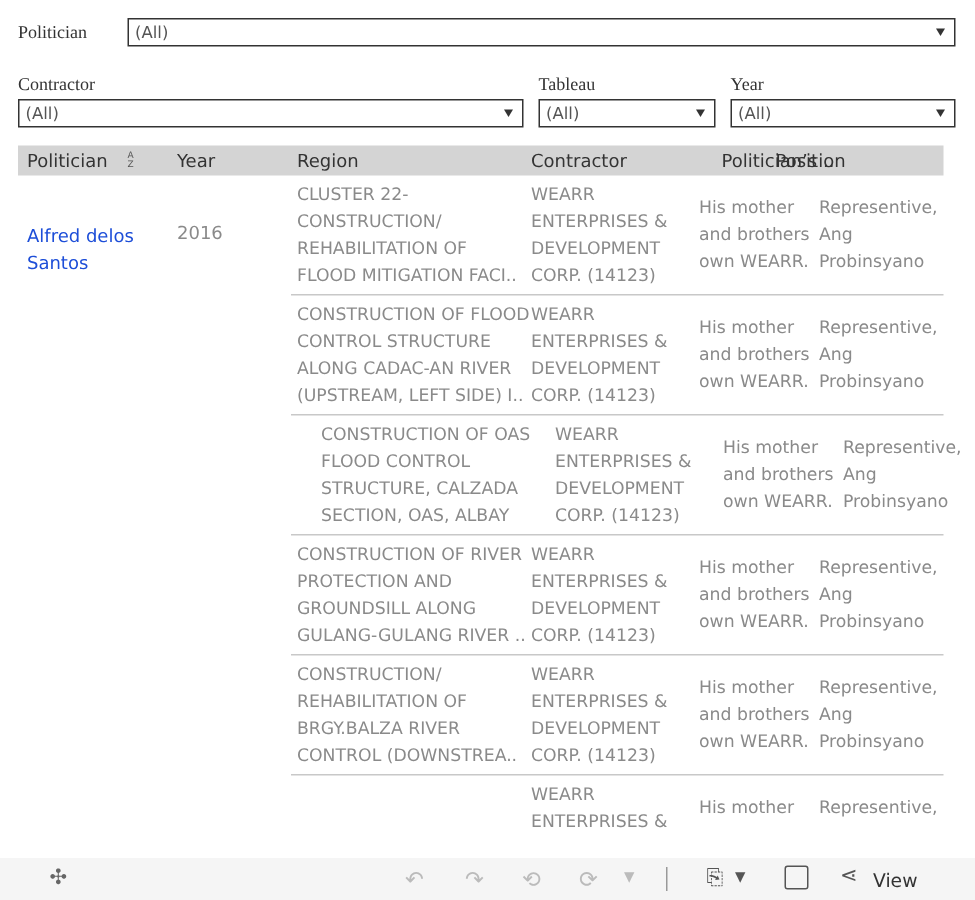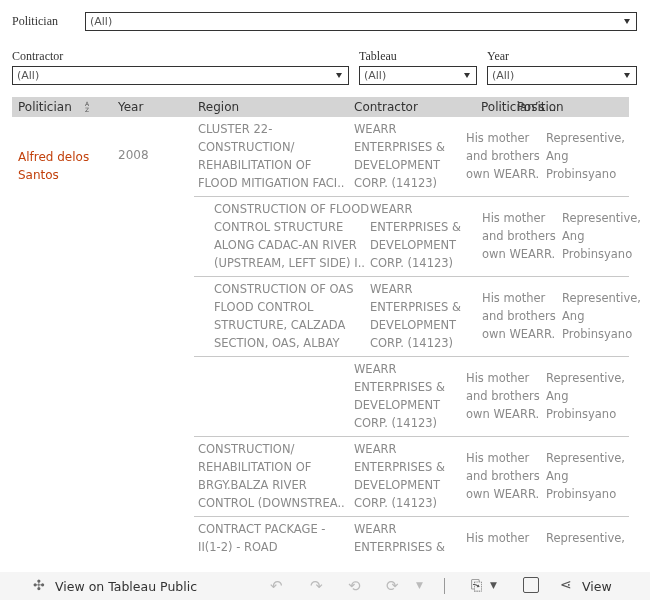--- a/index.html
+++ b/index.html
@@ -4,21 +4,21 @@
 <style>
 *{box-sizing:border-box;margin:0;padding:0}
 body{width:650px;height:600px;background:#fff;position:relative;overflow:hidden;font-family:"DejaVu Sans",sans-serif}
 .flabel{position:absolute;font-family:"Liberation Serif",serif;font-size:12px;color:#333}
 .dd{position:absolute;height:19px;border:1px solid #333;background:#fff;font-size:11px;color:#555;padding:2px 4px;line-height:13px}
 .dd .arrow{position:absolute;right:6px;top:6px;width:0;height:0;border-left:3.5px solid transparent;border-right:3.5px solid transparent;border-top:5px solid #333}
 .hdr{position:absolute;left:12px;top:97px;width:617px;height:20px;background:#d4d4d4;font-size:12px;color:#333}
 .hdr span{position:absolute;top:3px}
 .sorticon{font-size:6px;line-height:6px;color:#555;top:4px !important;text-align:center}
 .cell{position:absolute;font-size:11.5px;color:#8a8a8a;line-height:18px;white-space:pre}
-.pol{position:absolute;left:18px;top:148px;font-size:12px;color:#c2410c;line-height:18px}
+.pol{position:absolute;left:18px;top:148px;font-size:12px;color:#1d4ed8;line-height:18px}
 .yr{position:absolute;left:118px;top:148px;font-size:12px;color:#8a8a8a}
 .sep{position:absolute;left:194px;width:435px;height:1px;background:#c8c8c8}
 .footer{position:absolute;left:0;top:572px;width:650px;height:28px;background:#f5f5f5;font-size:12.5px;color:#333}
 .footer span{position:absolute}
 .ic{color:#bbb}
 </style>
 </head>
 <body>
 
 <div class="flabel" style="left:12px;top:14px">Politician</div>
@@ -39,41 +39,41 @@
 Z</span>
  <span style="left:106px">Year</span>
  <span style="left:186px">Region</span>
  <span style="left:342px">Contractor</span>
  <span style="left:469px">Politician’s ..</span>
  <span style="left:505px">Position</span>
 </div>
 
 <div class="pol" style="white-space:pre">Alfred delos
 Santos</div>
-<div class="yr">2008</div>
+<div class="yr">2016</div>
 
 <div style="position:absolute;left:0;top:0;width:650px;height:553px;overflow:hidden">
 <div style="position:absolute;left:0;top:120px;width:650px;height:80px">
  <div class="cell" style="left:198px;top:0">CLUSTER 22-
 CONSTRUCTION/
 REHABILITATION OF
 FLOOD MITIGATION FACI..</div>
  <div class="cell" style="left:354px;top:0">WEARR
 ENTERPRISES &amp;
 DEVELOPMENT
 CORP. (14123)</div>
  <div class="cell" style="left:466px;top:9px">His mother
 and brothers
 own WEARR.</div>
  <div class="cell" style="left:546px;top:9px">Representive,
 Ang
 Probinsyano</div>
 </div>
 <div class="sep" style="top:196px"></div>
-<div style="position:absolute;left:16px;top:200px;width:542px;height:80px">
+<div style="position:absolute;left:0;top:200px;width:542px;height:80px">
  <div class="cell" style="left:198px;top:0">CONSTRUCTION OF FLOOD
 CONTROL STRUCTURE
 ALONG CADAC-AN RIVER
 (UPSTREAM, LEFT SIDE) I..</div>
  <div class="cell" style="left:354px;top:0">WEARR
 ENTERPRISES &amp;
 DEVELOPMENT
 CORP. (14123)</div>
  <div class="cell" style="left:466px;top:9px">His mother
 and brothers
@@ -94,20 +94,24 @@
 CORP. (14123)</div>
  <div class="cell" style="left:466px;top:9px">His mother
 and brothers
 own WEARR.</div>
  <div class="cell" style="left:546px;top:9px">Representive,
 Ang
 Probinsyano</div>
 </div>
 <div class="sep" style="top:356px"></div>
 <div style="position:absolute;left:0;top:360px;width:650px;height:80px">
+ <div class="cell" style="left:198px;top:0">CONSTRUCTION OF RIVER
+PROTECTION AND
+GROUNDSILL ALONG
+GULANG-GULANG RIVER ..</div>
  <div class="cell" style="left:354px;top:0">WEARR
 ENTERPRISES &amp;
 DEVELOPMENT
 CORP. (14123)</div>
  <div class="cell" style="left:466px;top:9px">His mother
 and brothers
 own WEARR.</div>
  <div class="cell" style="left:546px;top:9px">Representive,
 Ang
 Probinsyano</div>
@@ -124,32 +128,29 @@
 CORP. (14123)</div>
  <div class="cell" style="left:466px;top:9px">His mother
 and brothers
 own WEARR.</div>
  <div class="cell" style="left:546px;top:9px">Representive,
 Ang
 Probinsyano</div>
 </div>
 <div class="sep" style="top:516px"></div>
 <div style="position:absolute;left:0;top:520px;width:650px;height:80px">
- <div class="cell" style="left:198px;top:0">CONTRACT PACKAGE -
-II(1-2) - ROAD</div>
  <div class="cell" style="left:354px;top:0">WEARR
 ENTERPRISES &amp;</div>
  <div class="cell" style="left:466px;top:9px">His mother</div>
  <div class="cell" style="left:546px;top:9px">Representive,</div>
 </div>
 </div>
 
 <div class="footer">
  <span style="left:33px;top:5px;color:#666;font-size:14px">✣</span>
- <span style="left:55px;top:7px">View on Tableau Public</span>
  <span class="ic" style="left:270px;top:5px;font-size:15px">↶</span>
  <span class="ic" style="left:310px;top:5px;font-size:15px">↷</span>
  <span class="ic" style="left:348px;top:5px;font-size:15px">⟲</span>
  <span class="ic" style="left:386px;top:5px;font-size:15px">⟳</span>
  <span class="ic" style="left:416px;top:8px;font-size:9px">▼</span>
  <span style="left:444px;top:6px;width:1px;height:16px;background:#999"></span>
  <span style="left:471px;top:5px;font-size:14px;color:#555">⎘</span>
  <span style="left:490px;top:8px;font-size:9px;color:#555">▼</span>
  <span style="left:523px;top:5px;width:16px;height:16px;border:1.5px solid #555;border-radius:2px"></span>
  <span style="left:560px;top:4px;font-size:14px;color:#555">⋖</span>

